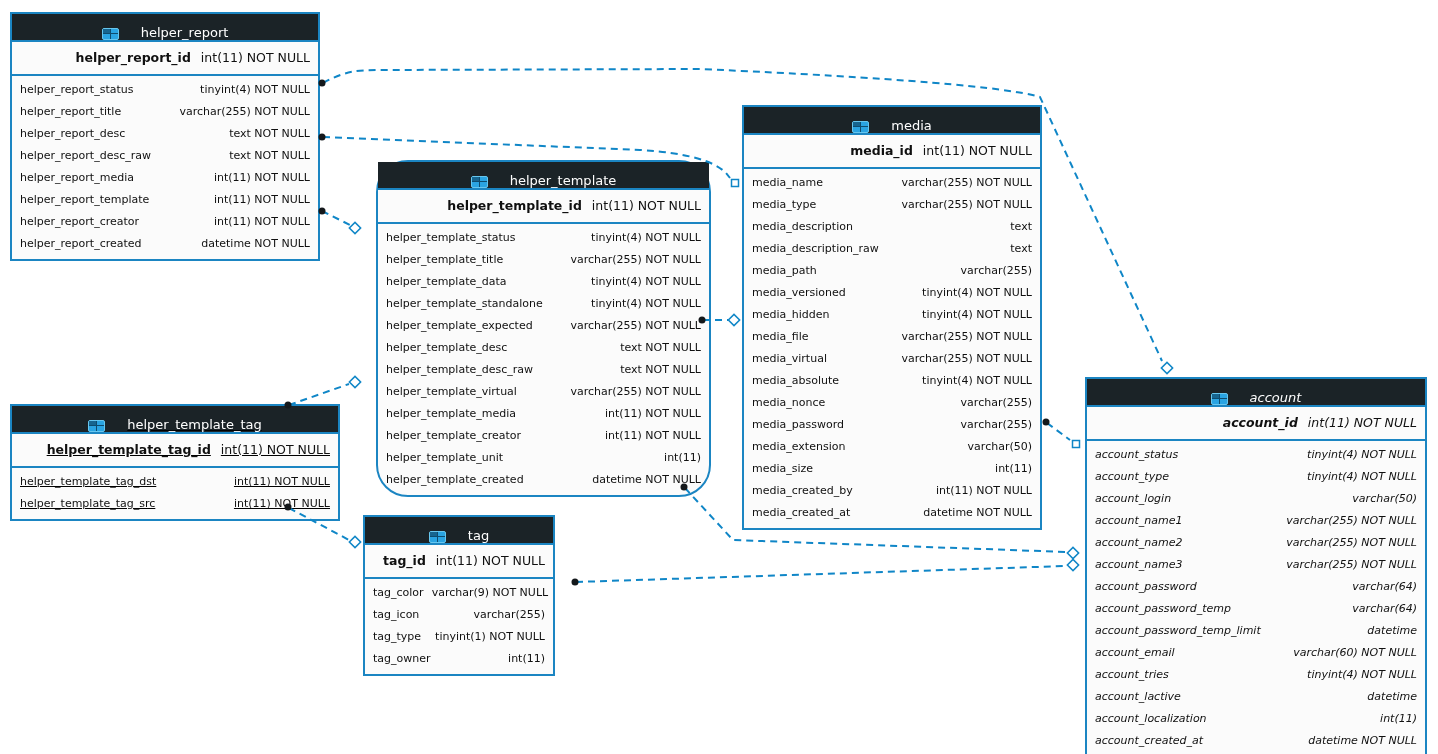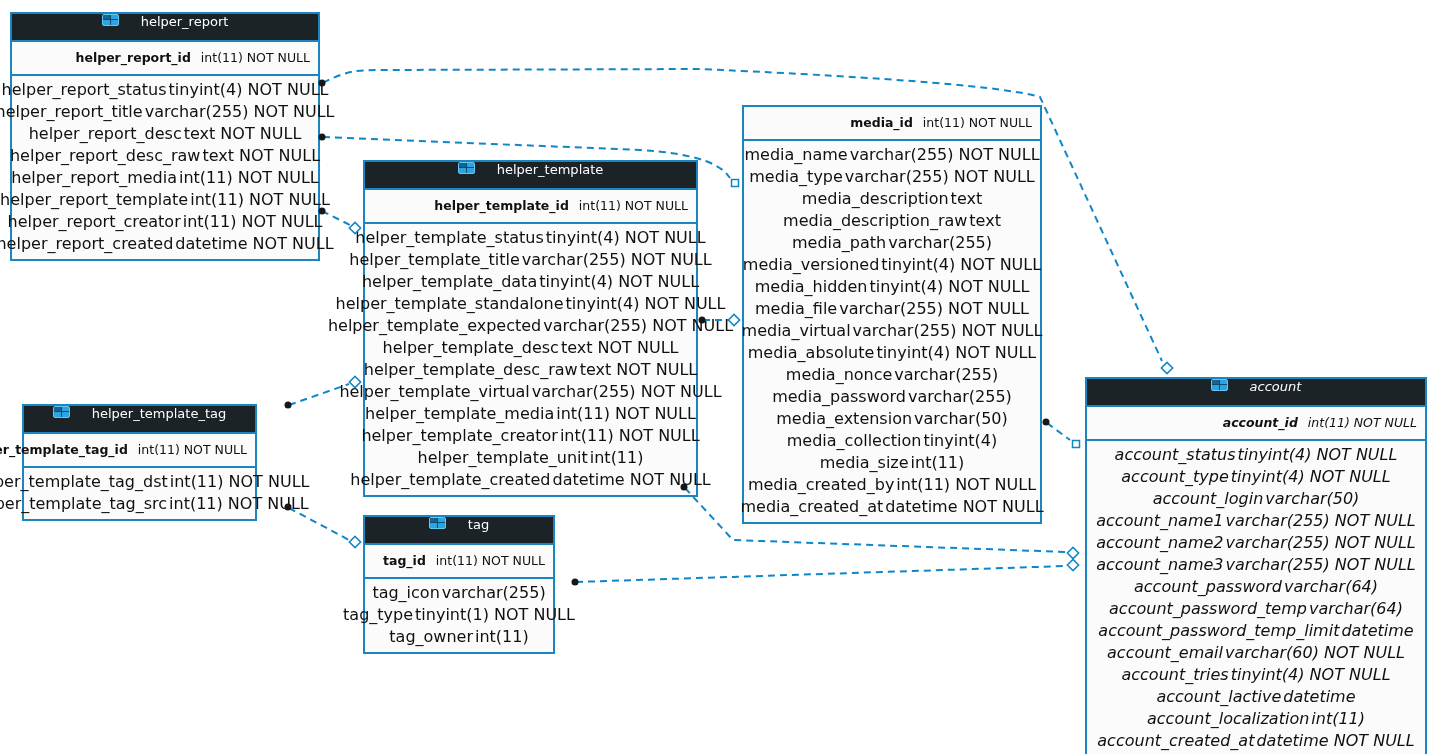--- a/index.html
+++ b/index.html
@@ -9,37 +9,37 @@
     font-family:"DejaVu Sans","Liberation Sans",sans-serif;
   }
   #canvas{position:absolute;inset:0;width:1438px;height:754px;}
   .tbl{
     position:absolute;box-sizing:border-box;
     border:2px solid #1b85c2;background:#fbfbfb;
     z-index:1;
   }
   .thead{
     height:26px;background:#1b2327;border-bottom:2px solid #1b85c2;
-    display:flex;align-items:flex-start;justify-content:center;gap:22px;
+    display:flex;align-items:flex-end;justify-content:center;gap:22px;
     color:#fff;font-size:13px;cursor:move;
   }
   .ticon{display:inline-flex;flex:0 0 auto;}
   .pk{
     display:flex;justify-content:flex-end;gap:10px;
     padding:4px 8px;line-height:24px;height:24px;
     border-bottom:2px solid #1b85c2;
     font-size:12.5px;color:#101010;background:#fbfbfb;
     white-space:nowrap;
   }
   .pk .fname{font-weight:bold;}
   .tbody{padding:3px 0 4px;}
   .frow{
-    display:flex;justify-content:center;gap:2px;
+    display:flex;justify-content:space-between;gap:8px;
     padding:0 8px;line-height:22px;height:22px;
-    font-size:16px;color:#101010;white-space:nowrap;
+    font-size:11px;color:#101010;white-space:nowrap;
   }
   .typ{text-align:right;}
   #rel-layer{
     position:absolute;inset:0;z-index:2;pointer-events:none;
   }
   #rel-layer path.rel{pointer-events:stroke;cursor:pointer;}
 </style>
 </head>
 <body>
 
@@ -89,21 +89,21 @@
           <div class="frow">
             <span class="fname">helper_report_creator</span>
             <span class="typ">int(11) NOT NULL</span>
           </div>
           <div class="frow">
             <span class="fname">helper_report_created</span>
             <span class="typ">datetime NOT NULL</span>
           </div>
         </div>
       </div>
-      <div class="tbl" style="left: 363px; top: 160px; width: 335px;">
+      <div class="tbl" style="left: 376px; top: 160px; width: 335px; border-radius: 32px;">
         <div class="thead">
           <span class="ticon">
             <svg width="17" height="12" viewBox="0 0 17 12">
               <rect x="0.5" y="0.5" width="16" height="11" rx="1.5" fill="#2aa4e2" stroke="#67c6ee" stroke-width="1"></rect>
               <rect x="1" y="1" width="7" height="4" fill="#17658f"></rect>
               <line x1="1" y1="5.5" x2="16" y2="5.5" stroke="#0e4c6e" stroke-width="1"></line>
               <line x1="8.5" y1="1" x2="8.5" y2="11" stroke="#0e4c6e" stroke-width="1"></line>
             </svg>
           </span>
           <span>helper_template</span>
@@ -156,21 +156,21 @@
           <div class="frow">
             <span class="fname">helper_template_unit</span>
             <span class="typ">int(11)</span>
           </div>
           <div class="frow">
             <span class="fname">helper_template_created</span>
             <span class="typ">datetime NOT NULL</span>
           </div>
         </div>
       </div>
-      <div class="tbl" style="left: 22px; top: 404px; width: 235px;">
+      <div class="tbl" style="left: 10px; top: 404px; width: 330px; text-decoration: underline;">
         <div class="thead">
           <span class="ticon">
             <svg width="17" height="12" viewBox="0 0 17 12">
               <rect x="0.5" y="0.5" width="16" height="11" rx="1.5" fill="#2aa4e2" stroke="#67c6ee" stroke-width="1"></rect>
               <rect x="1" y="1" width="7" height="4" fill="#17658f"></rect>
               <line x1="1" y1="5.5" x2="16" y2="5.5" stroke="#0e4c6e" stroke-width="1"></line>
               <line x1="8.5" y1="1" x2="8.5" y2="11" stroke="#0e4c6e" stroke-width="1"></line>
             </svg>
           </span>
           <span>helper_template_tag</span>
@@ -200,35 +200,50 @@
               <line x1="8.5" y1="1" x2="8.5" y2="11" stroke="#0e4c6e" stroke-width="1"></line>
             </svg>
           </span>
           <span>tag</span>
         </div>
         <div class="pk">
           <span class="fname">tag_id</span>
           <span class="typ">int(11) NOT NULL</span>
         </div>
         <div class="tbody">
+          <div class="frow">
+            <span class="fname">tag_color</span>
+            <span class="typ">varchar(9) NOT NULL</span>
+          </div>
           <div class="frow">
             <span class="fname">tag_icon</span>
             <span class="typ">varchar(255)</span>
           </div>
           <div class="frow">
             <span class="fname">tag_type</span>
             <span class="typ">tinyint(1) NOT NULL</span>
           </div>
           <div class="frow">
             <span class="fname">tag_owner</span>
             <span class="typ">int(11)</span>
           </div>
         </div>
       </div>
       <div class="tbl" style="left: 742px; top: 105px; width: 300px;">
+        <div class="thead">
+          <span class="ticon">
+            <svg width="17" height="12" viewBox="0 0 17 12">
+              <rect x="0.5" y="0.5" width="16" height="11" rx="1.5" fill="#2aa4e2" stroke="#67c6ee" stroke-width="1"></rect>
+              <rect x="1" y="1" width="7" height="4" fill="#17658f"></rect>
+              <line x1="1" y1="5.5" x2="16" y2="5.5" stroke="#0e4c6e" stroke-width="1"></line>
+              <line x1="8.5" y1="1" x2="8.5" y2="11" stroke="#0e4c6e" stroke-width="1"></line>
+            </svg>
+          </span>
+          <span>media</span>
+        </div>
         <div class="pk">
           <span class="fname">media_id</span>
           <span class="typ">int(11) NOT NULL</span>
         </div>
         <div class="tbody">
           <div class="frow">
             <span class="fname">media_name</span>
             <span class="typ">varchar(255) NOT NULL</span>
           </div>
           <div class="frow">
@@ -271,24 +286,20 @@
             <span class="fname">media_nonce</span>
             <span class="typ">varchar(255)</span>
           </div>
           <div class="frow">
             <span class="fname">media_password</span>
             <span class="typ">varchar(255)</span>
           </div>
           <div class="frow">
             <span class="fname">media_extension</span>
             <span class="typ">varchar(50)</span>
-          </div>
-          <div class="frow">
-            <span class="fname">media_collection</span>
-            <span class="typ">tinyint(4)</span>
           </div>
           <div class="frow">
             <span class="fname">media_size</span>
             <span class="typ">int(11)</span>
           </div>
           <div class="frow">
             <span class="fname">media_created_by</span>
             <span class="typ">int(11) NOT NULL</span>
           </div>
           <div class="frow">

